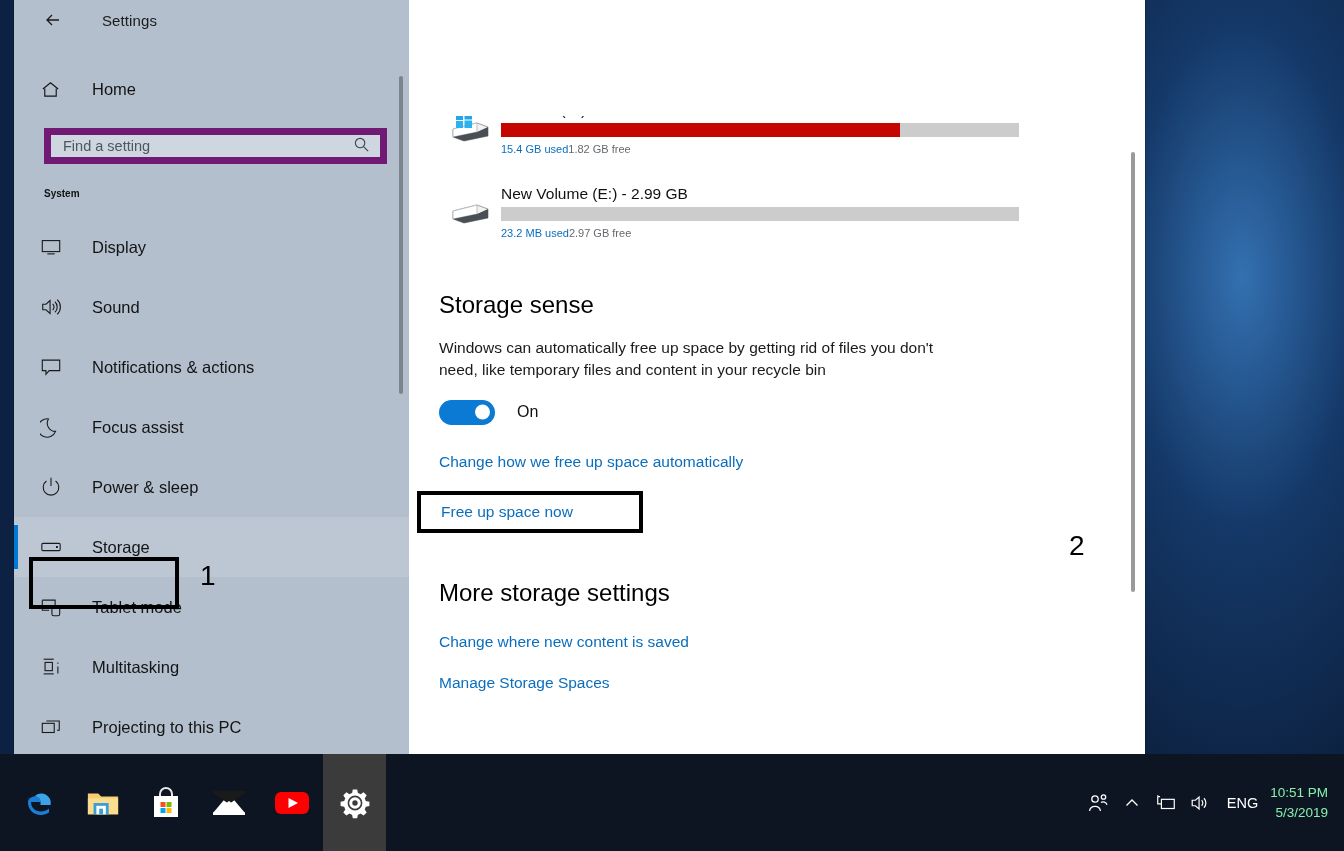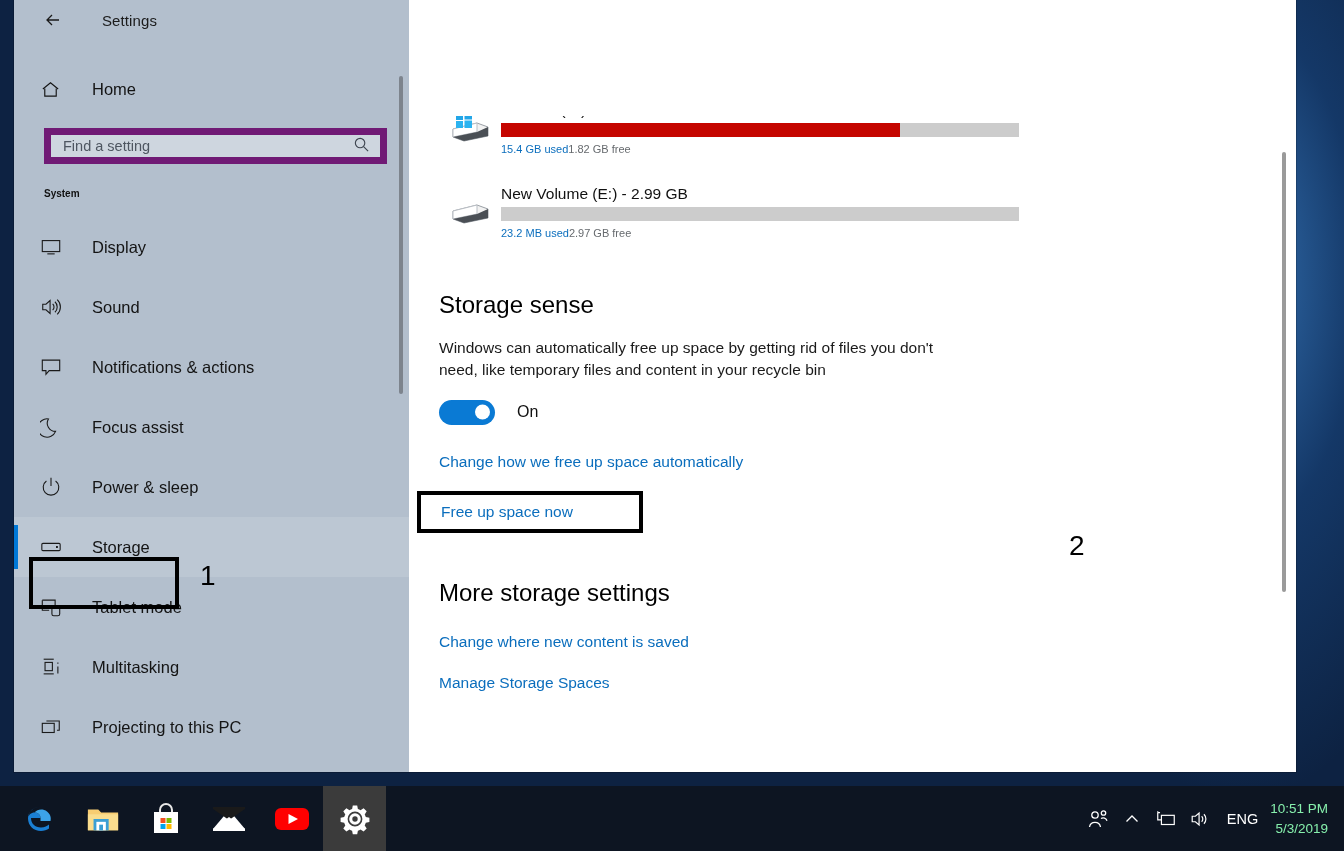--- a/index.html
+++ b/index.html
@@ -27,21 +27,21 @@
     right: 0; top: 0;
     width: 340px; height: 790px;
     background: radial-gradient(ellipse at 70% 35%, rgba(58,126,196,.85) 0%, rgba(26,74,134,.55) 35%, rgba(10,28,52,0) 72%);
     pointer-events: none;
   }
 
   
   #settings-window {
     position: absolute;
     left: 14px; top: 0;
-    width: 1282px; height: 772px;
+    width: 1131px; height: 772px;
     background: #a16207;
     display: flex;
     box-shadow: 0 0 0 1px rgba(0,0,0,.18);
   }
 
   
   #left-pane {
     width: 395px;
     background: #b3bfcd;
     position: relative;
@@ -348,21 +348,21 @@
     width: 4px;
     height: 440px;
     background: #9a9a9a;
     border-radius: 2px;
   }
 
   
   #taskbar {
     position: absolute;
     left: 0; bottom: 0;
-    width: 100%; height: 65px;
+    width: 100%; height: 97px;
     background: #0d1522;
     display: flex;
     align-items: center;
     justify-content: space-between;
   }
   #taskbar-apps {
     display: flex;
     align-items: stretch;
     height: 100%;
     padding-left: 8px;

